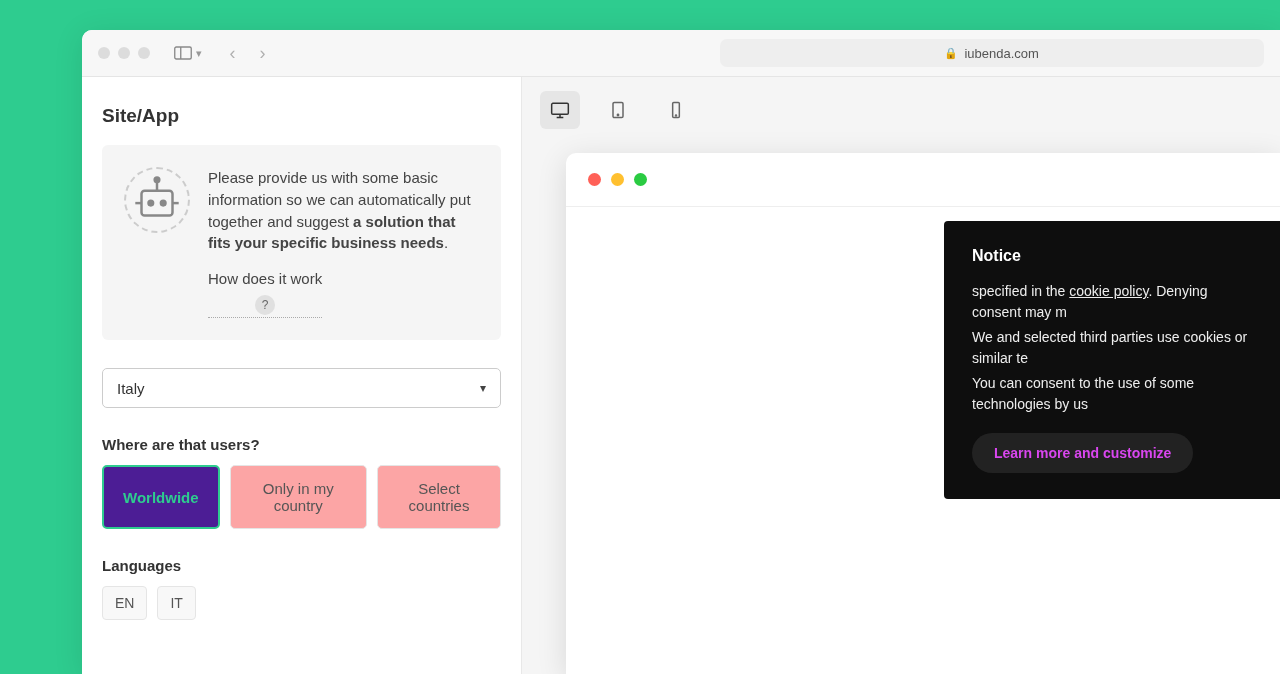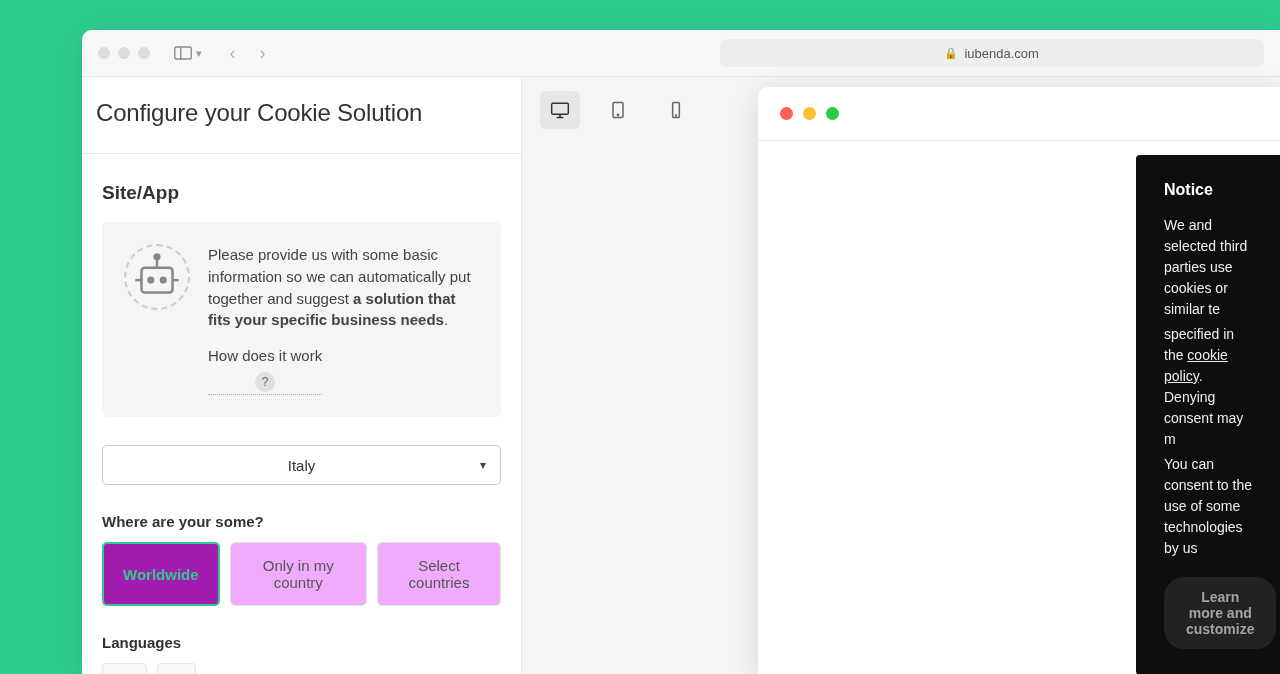--- a/index.html
+++ b/index.html
@@ -137,59 +137,58 @@
     .select-wrap {
       position: relative;
       border: 1px solid #ccc;
       border-radius: 5px;
       height: 40px;
       display: flex;
       align-items: center;
       padding: 0 14px;
       font-size: 15px;
       color: #333;
-      justify-content: center;
     }
     .select-caret {
       position: absolute;
       right: 14px;
       color: #444;
       font-size: 12px;
     }
     .btn-group { display: flex; gap: 10px; }
     .option-btn {
       border: 1px solid #e5e5e5;
-      background: #f0abfc;
+      background: #fca5a5;
       border-radius: 5px;
       padding: 14px 20px;
       font-size: 15px;
       color: #555;
     }
     .option-btn.selected {
       border: 2px solid #2ecc8f;
-      background: #a21caf;
+      background: #4c1d95;
       color: #2ecc8f;
       font-weight: 600;
       padding: 13px 19px;
     }
     .lang-group { display: flex; gap: 10px; }
     .lang-chip {
       border: 1px solid #e5e5e5;
       background: #f8f8f8;
       border-radius: 4px;
       padding: 8px 12px;
       font-size: 14px;
       color: #555;
     }
 
     
     .preview-panel {
       flex: 1;
       background: #f5f5f5;
-      display: flex; 
+      display: flex; flex-direction: column;
     }
     .device-tabs {
       display: flex;
       gap: 18px;
       padding: 14px 18px;
     }
     .device-tab {
       width: 40px; height: 38px;
       border-radius: 6px;
       display: flex; align-items: center; justify-content: center;
@@ -240,21 +239,21 @@
     .banner-text {
       font-size: 14px;
       line-height: 1.5;
       color: #eee;
       margin-bottom: 4px;
     }
     .banner-text a { color: #eee; text-decoration: underline; }
     .banner-actions { margin-top: 18px; }
     .banner-btn {
       background: #222;
-      color: #a3a3a3;
+      color: #d946ef;
       border: none;
       border-radius: 20px;
       padding: 12px 22px;
       font-size: 14px;
       font-weight: 600;
     }
   </style>
 </head>
 <body>
 
@@ -278,23 +277,20 @@
     </div>
     <div class="url-bar">
       <span class="lock-icon">🔒</span>
       <span>iubenda.com</span>
     </div>
   </div>
 
   <div class="app-body">
 
     <div class="config-panel">
-      <div class="config-header">
-        <div class="config-title">Configure your Cookie Solution</div>
-      </div>
       <div class="config-content">
         <div class="section-label">Site/App</div>
 
         <div class="info-card">
           <div class="robot-icon-wrap">
             <svg viewBox="0 0 40 40" fill="none" stroke="#888" stroke-width="1.6">
               <rect x="10" y="14" width="20" height="16" rx="2"></rect>
               <circle cx="16" cy="22" r="1.5" fill="#888"></circle>
               <circle cx="24" cy="22" r="1.5" fill="#888"></circle>
               <line x1="20" y1="8" x2="20" y2="14"></line>
@@ -315,21 +311,21 @@
         </div>
 
         <div class="field-group">
           <div class="select-wrap">
             <span>Italy</span>
             <span class="select-caret">▾</span>
           </div>
         </div>
 
         <div class="field-group">
-          <div class="field-label">Where are your some?</div>
+          <div class="field-label">Where are that users?</div>
           <div class="btn-group">
             <button class="option-btn selected">Worldwide</button>
             <button class="option-btn">Only in my country</button>
             <button class="option-btn">Select countries</button>
           </div>
         </div>
 
         <div class="field-group">
           <div class="field-label">Languages</div>
           <div class="lang-group">
@@ -368,24 +364,24 @@
         <div class="mock-window">
           <div class="mock-titlebar">
             <div class="mock-dot mock-red"></div>
             <div class="mock-dot mock-yellow"></div>
             <div class="mock-dot mock-green"></div>
           </div>
 
           <div class="cookie-banner">
             <div class="banner-title">Notice</div>
             <div class="banner-text">
-              <span>We and selected third parties use cookies or similar te</span>
+              <span>specified in the </span><a>cookie policy</a><span>. Denying consent may m</span>
             </div>
             <div class="banner-text">
-              <span>specified in the </span><a>cookie policy</a><span>. Denying consent may m</span>
+              <span>We and selected third parties use cookies or similar te</span>
             </div>
             <div class="banner-text">You can consent to the use of some technologies by us</div>
             <div class="banner-actions">
               <button class="banner-btn">Learn more and customize</button>
             </div>
           </div>
         </div>
       </div>
     </div>
 

